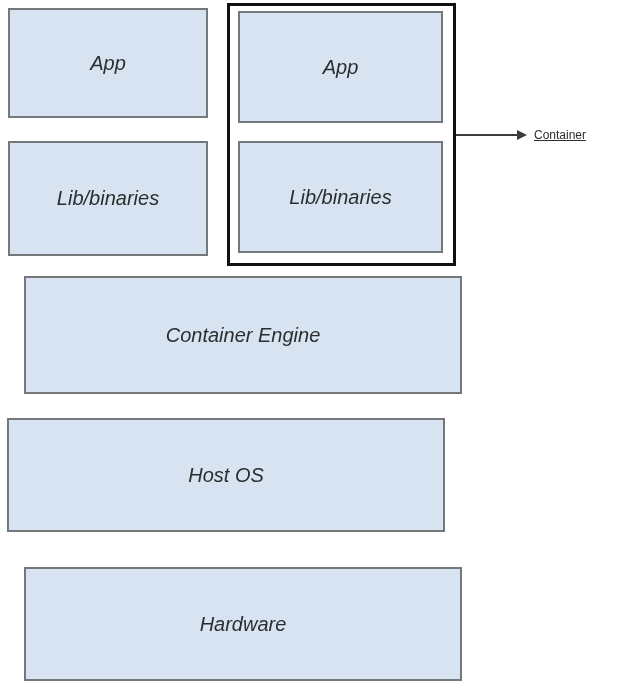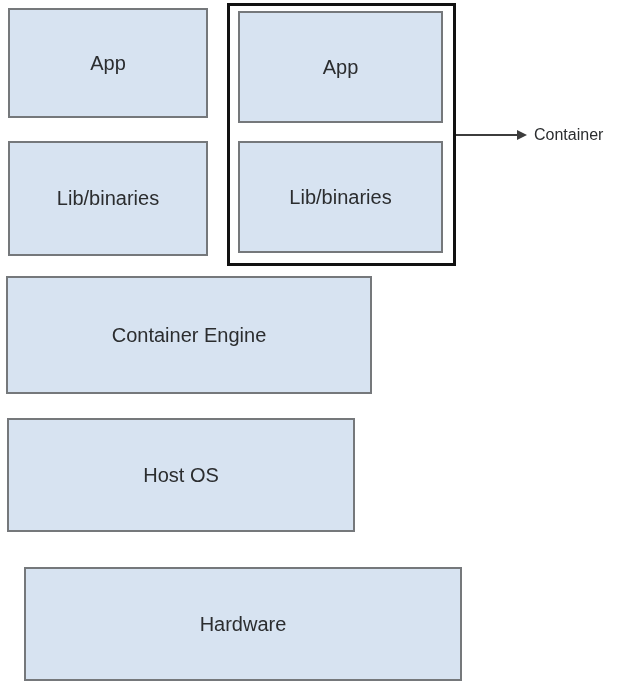--- a/index.html
+++ b/index.html
@@ -22,62 +22,64 @@
     background: var(--background);
     overflow: hidden;
   }
   .box {
     position: absolute;
     background: var(--box-fill);
     border: 2px solid var(--box-border);
     display: flex;
     align-items: center;
     justify-content: center;
+    font-style: italic;
   }
   .box .label {
     font-size: 20px;
     color: var(--text);
     white-space: nowrap;
   }
   .app-left  { left: 8px;   top: 8px;   width: 200px; height: 110px; }
   .lib-left  { left: 8px;   top: 141px; width: 200px; height: 115px; }
   .container-outline {
     position: absolute;
     left: 227px; top: 3px;
     width: 229px; height: 263px;
     border: 3px solid var(--container-outline);
     background: transparent;
   }
   .app-right { left: 238px; top: 11px;  width: 205px; height: 112px; }
   .lib-right { left: 238px; top: 141px; width: 205px; height: 112px; }
-  .engine    { left: 6px;   top: 276px; width: 366px; height: 118px; }
-  .hostos    { left: 7px;   top: 418px; width: 348px; height: 114px; }
+  .engine    { left: 24px;   top: 276px; width: 438px; height: 118px; }
+  .hostos    { left: 7px;   top: 418px; width: 438px; height: 114px; }
   .hardware  { left: 24px;   top: 567px; width: 438px; height: 114px; }
   .arrow-line {
     position: absolute;
     left: 456px; top: 134px;
     width: 62px; height: 0;
     border-top: 2px solid var(--arrow);
   }
   .arrow-head {
     position: absolute;
     left: 517px; top: 130px;
     width: 0; height: 0;
     border-left: 10px solid var(--arrow);
     border-top: 5px solid transparent;
     border-bottom: 5px solid transparent;
   }
   .callout {
     position: absolute;
     left: 534px; top: 123px;
     height: 24px;
     line-height: 24px;
-    font-size: 16px;
+    font-size: 12px;
     color: var(--text);
     white-space: nowrap;
+    text-decoration: underline;
   }
 </style>
 </head>
 <body>
 
 <div class="canvas">
 
   <div class="box app-left">
     <span class="label">App</span>
   </div>

